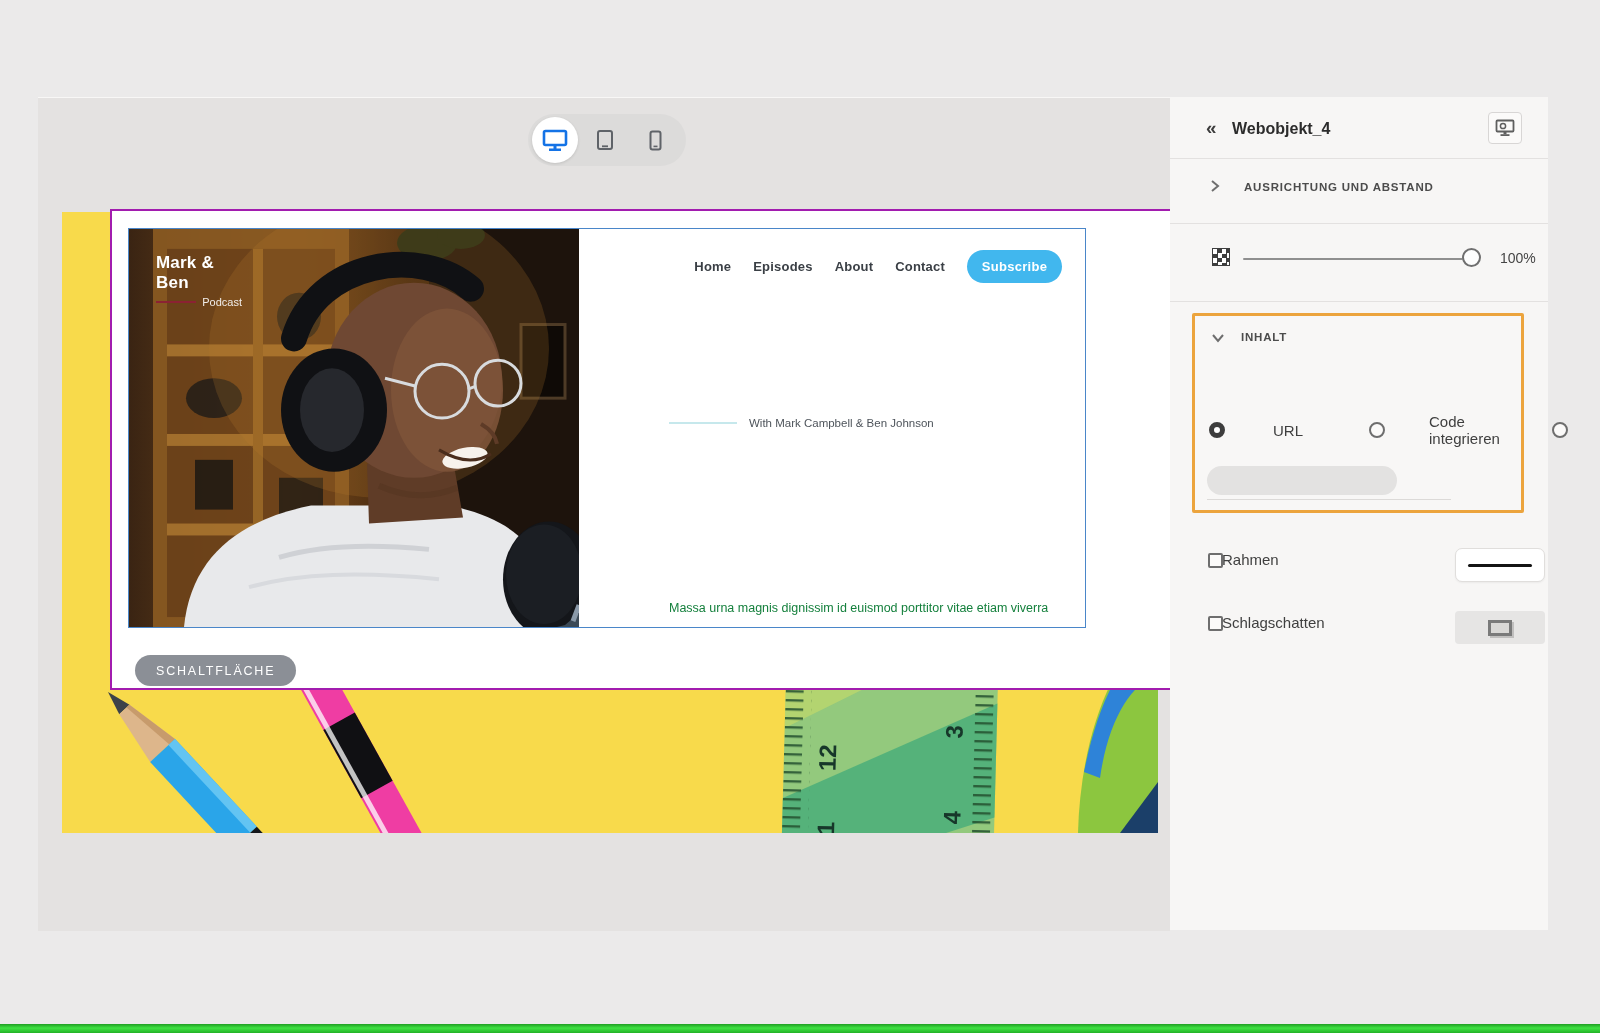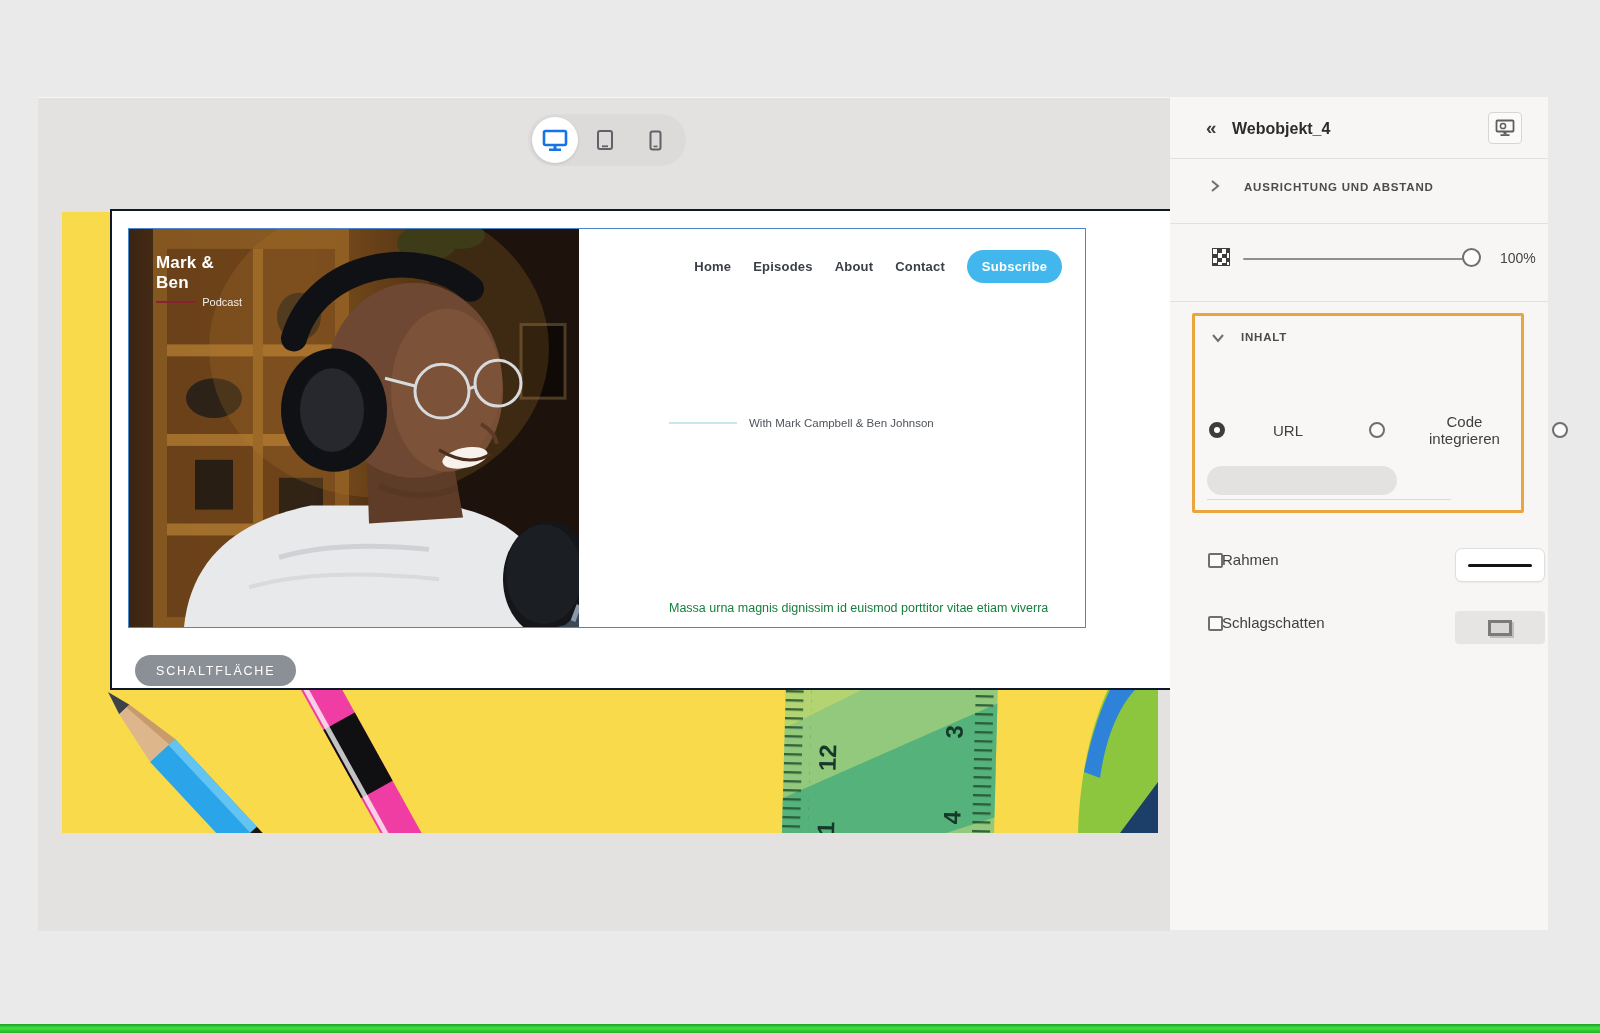--- a/index.html
+++ b/index.html
@@ -12,21 +12,21 @@
   .device-toggle{position:absolute;left:528px;top:114px;width:158px;height:52px;border-radius:26px;background:#dcdbda;display:flex;align-items:center;}
   .device-btn{width:46px;height:46px;display:flex;align-items:center;justify-content:center;border-radius:50%;margin-left:4px;}
   .device-btn.selected{background:#ffffff;box-shadow:0 1px 3px rgba(0,0,0,.12);}
   .device-btn svg{display:block;}
 
   
   .artwork{position:absolute;left:62px;top:212px;width:1096px;height:621px;}
   .artwork svg{display:block;}
 
   
-  .web-card{position:absolute;left:110px;top:209px;width:1168px;height:481px;background:#ffffff;border:2px solid #0f172a;box-sizing:border-box;}
+  .web-card{position:absolute;left:110px;top:209px;width:1168px;height:481px;background:#ffffff;border:2px solid #a21caf;box-sizing:border-box;}
   .mockup{position:absolute;left:16px;top:17px;width:958px;height:400px;border:1px solid #4a86c9;box-sizing:border-box;display:flex;background:#ffffff;}
   .photo{position:relative;width:450px;height:100%;overflow:hidden;}
   .photo svg{display:block;width:100%;height:100%;}
   .logo{position:absolute;left:27px;top:24px;width:86px;}
   .logo-title{color:#ffffff;font-size:17px;font-weight:bold;letter-spacing:.2px;}
   .logo-sub{display:flex;align-items:center;margin-top:3px;}
   .logo-line{width:44px;height:2px;background:#8b2233;margin-right:6px;}
   .logo-subtext{color:#f1ede9;font-size:11px;}
   .hero{position:relative;flex:1;background:#ffffff;}
   .site-header{position:absolute;top:21px;left:0;right:23px;display:flex;justify-content:flex-end;align-items:center;}
@@ -46,21 +46,21 @@
   .panel-title{position:absolute;left:62px;top:23px;font-size:16px;font-weight:bold;color:#2c2c2c;}
   .panel-monitor-btn{position:absolute;left:318px;top:15px;width:32px;height:30px;border:1px solid #d8d6d5;border-radius:4px;background:#fbfaf9;display:flex;align-items:center;justify-content:center;cursor:pointer;}
   .section-chevron{position:absolute;cursor:pointer;}
   .section-label{position:absolute;font-size:11.5px;font-weight:bold;letter-spacing:.8px;color:#4c4c4c;}
 
   .checker{position:absolute;left:42px;top:151px;width:18px;height:18px;border:1px solid #3e3e3e;box-sizing:border-box;background:conic-gradient(#3e3e3e 0 25%, #ffffff 0 50%, #3e3e3e 0 75%, #ffffff 0);background-size:9px 9px;}
   .slider-track{position:absolute;left:73px;top:161px;width:220px;height:2px;background:#8f8f8f;border-radius:1px;cursor:pointer;}
   .slider-knob{position:absolute;left:292px;top:151px;width:19px;height:19px;border-radius:50%;background:#fdfdfd;border:2px solid #6f6f6f;box-sizing:border-box;cursor:pointer;}
   .opacity-value{position:absolute;left:330px;top:153px;font-size:14px;color:#454545;}
 
-  .content-box{position:absolute;left:22px;top:216px;width:332px;height:200px;border:3px solid #ECA43D;border-radius:2px;box-sizing:border-box;background:#f8f7f6;text-align:center;}
+  .content-box{position:absolute;left:22px;top:216px;width:332px;height:200px;border:3px solid #ECA43D;border-radius:2px;box-sizing:border-box;background:#f8f7f6;}
   .radio-row{position:absolute;left:14px;top:97px;display:flex;align-items:center;gap:38px;}
   .radio{width:16px;height:16px;border-radius:50%;box-sizing:border-box;cursor:pointer;flex:none;}
   .radio.selected{border:5px solid #3d3d3d;background:#ffffff;}
   .radio.unselected{border:2px solid #6e6e6e;background:#fbfaf9;}
   .radio-label{font-size:15px;color:#3f3f3f;cursor:pointer;}
   .url-pill{position:absolute;left:12px;top:150px;width:190px;height:29px;border-radius:15px;background:#e3e2e1;cursor:text;}
   .url-underline{position:absolute;left:12px;top:183px;width:244px;height:1px;background:#dcdad8;}
 
   .checkbox{position:absolute;left:38px;width:15px;height:15px;border:2px solid #6e6e6e;border-radius:2px;box-sizing:border-box;background:#fbfaf9;cursor:pointer;}
   .row-label{position:absolute;left:52px;font-size:15px;color:#3f3f3f;}

